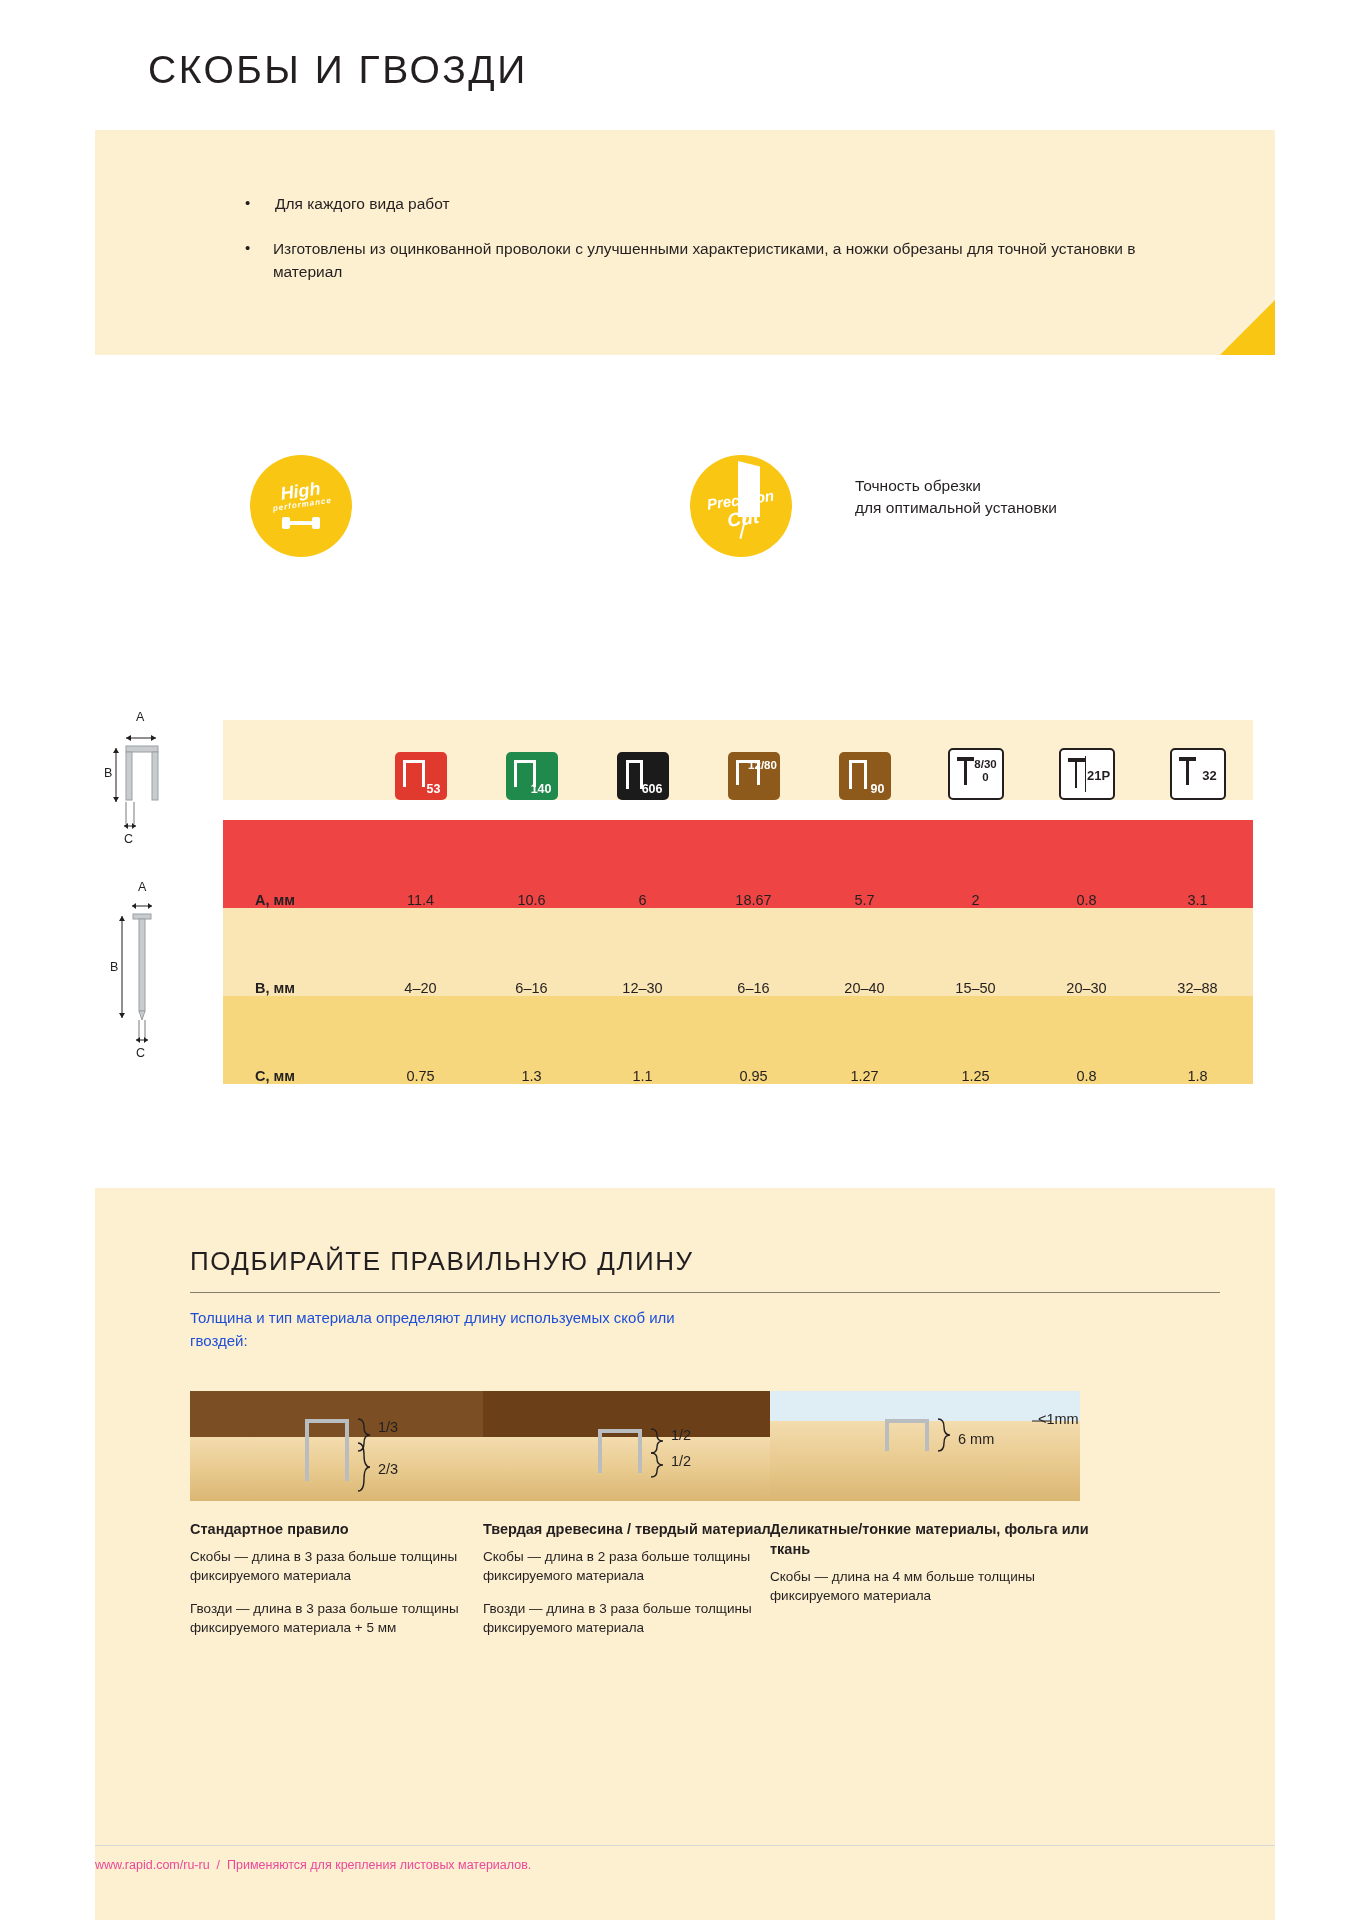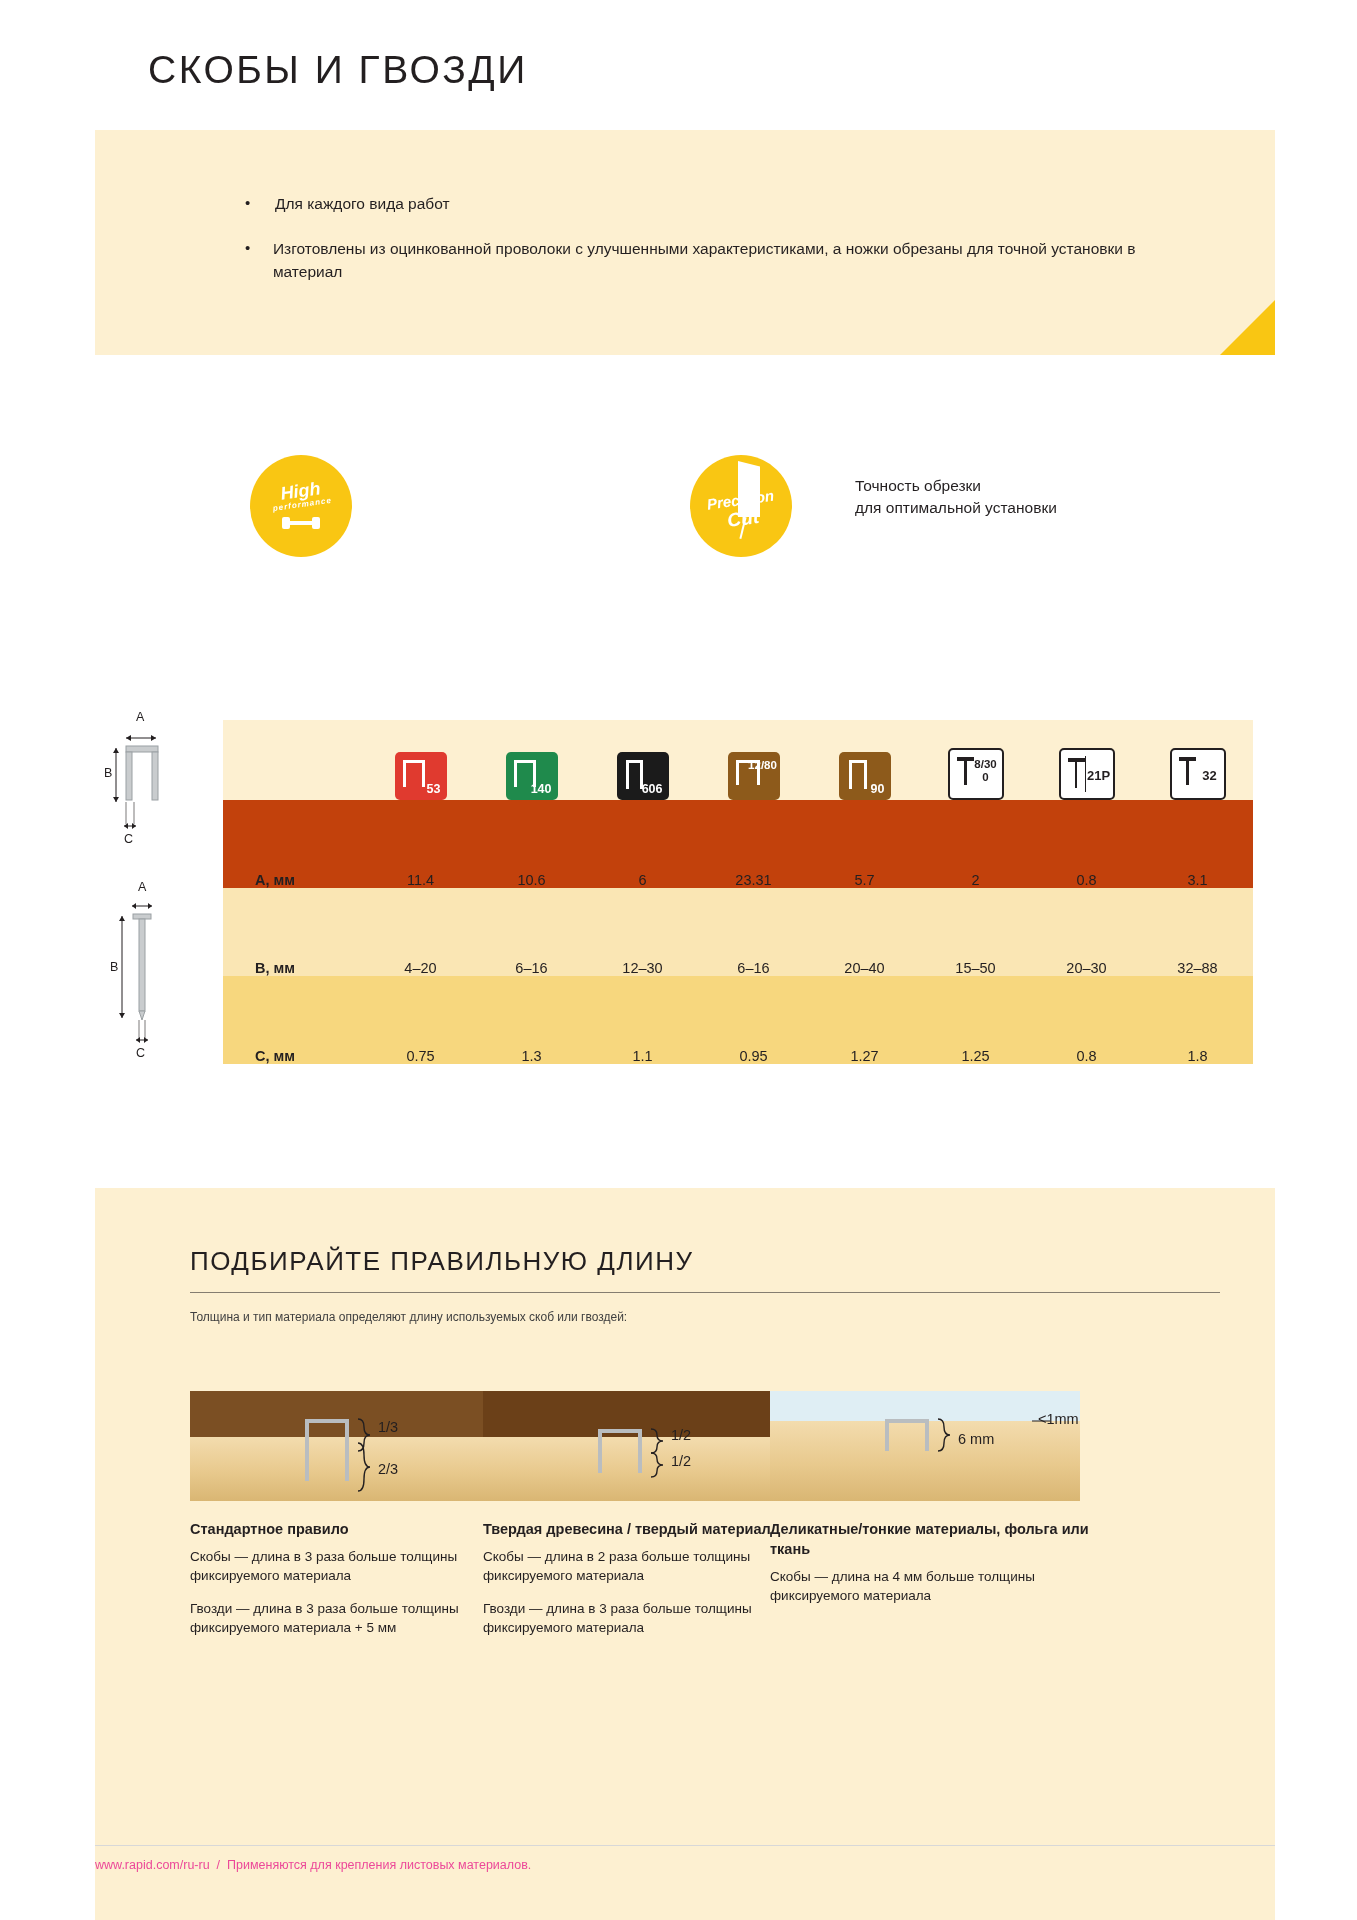--- a/index.html
+++ b/index.html
@@ -123,21 +123,21 @@
     font-size:14.5px;
     color:#231f20;
   }
   .tcell.label{
     flex:0 0 110px;
     justify-content:flex-start;
     padding-left:32px;
     font-weight:700;
     font-size:14.5px;
   }
-  .row-a .tcell{background:#c2410c;}
+  .row-a .tcell{background:#ef4444;margin-top:20px;}
   .row-b .tcell{background:#fae6b4;}
   .row-c .tcell{background:#f7d77e;}
   .thead .tcell.label{background:#fdf0d1;}
 
   
   .chip{
     width:52px;height:48px;
     border-radius:5px;
     position:relative;
     display:flex;align-items:flex-end;justify-content:center;
@@ -176,21 +176,21 @@
   }
   .bottom-title{
     position:absolute;left:95px;top:58px;
     font-size:26px;letter-spacing:1.5px;color:#231f20;
   }
   .bottom-rule{
     position:absolute;left:95px;top:104px;width:1030px;height:1px;background:#231f20;opacity:.55;
   }
   .bottom-sub{
     position:absolute;left:95px;top:118px;width:520px;
-    font-size:12px;line-height:23px;color:#404040;
+    font-size:15px;line-height:23px;color:#1d4ed8;
   }
 
   .panel{position:absolute;top:203px;width:320px;}
   .p1{left:95px;}
   .p2{left:388px;}
   .p3{left:675px;}
 
   .mat{position:relative;width:310px;height:110px;}
   .mat .top-layer{position:absolute;left:0;top:0;width:310px;height:46px;}
   .mat .bot-layer{position:absolute;left:0;top:46px;width:310px;height:64px;}
@@ -385,21 +385,21 @@
           <div class="num-c" style="left:24px;bottom:15px;">32</div>
         </div>
       </div>
     </div>
 
     <div class="trow row-a">
       <div class="tcell label">А, мм</div>
       <div class="tcell">11.4</div>
       <div class="tcell">10.6</div>
       <div class="tcell">6</div>
-      <div class="tcell">23.31</div>
+      <div class="tcell">18.67</div>
       <div class="tcell">5.7</div>
       <div class="tcell">2</div>
       <div class="tcell">0.8</div>
       <div class="tcell">3.1</div>
     </div>
 
     <div class="trow row-b">
       <div class="tcell label">B, мм</div>
       <div class="tcell">4–20</div>
       <div class="tcell">6–16</div>

